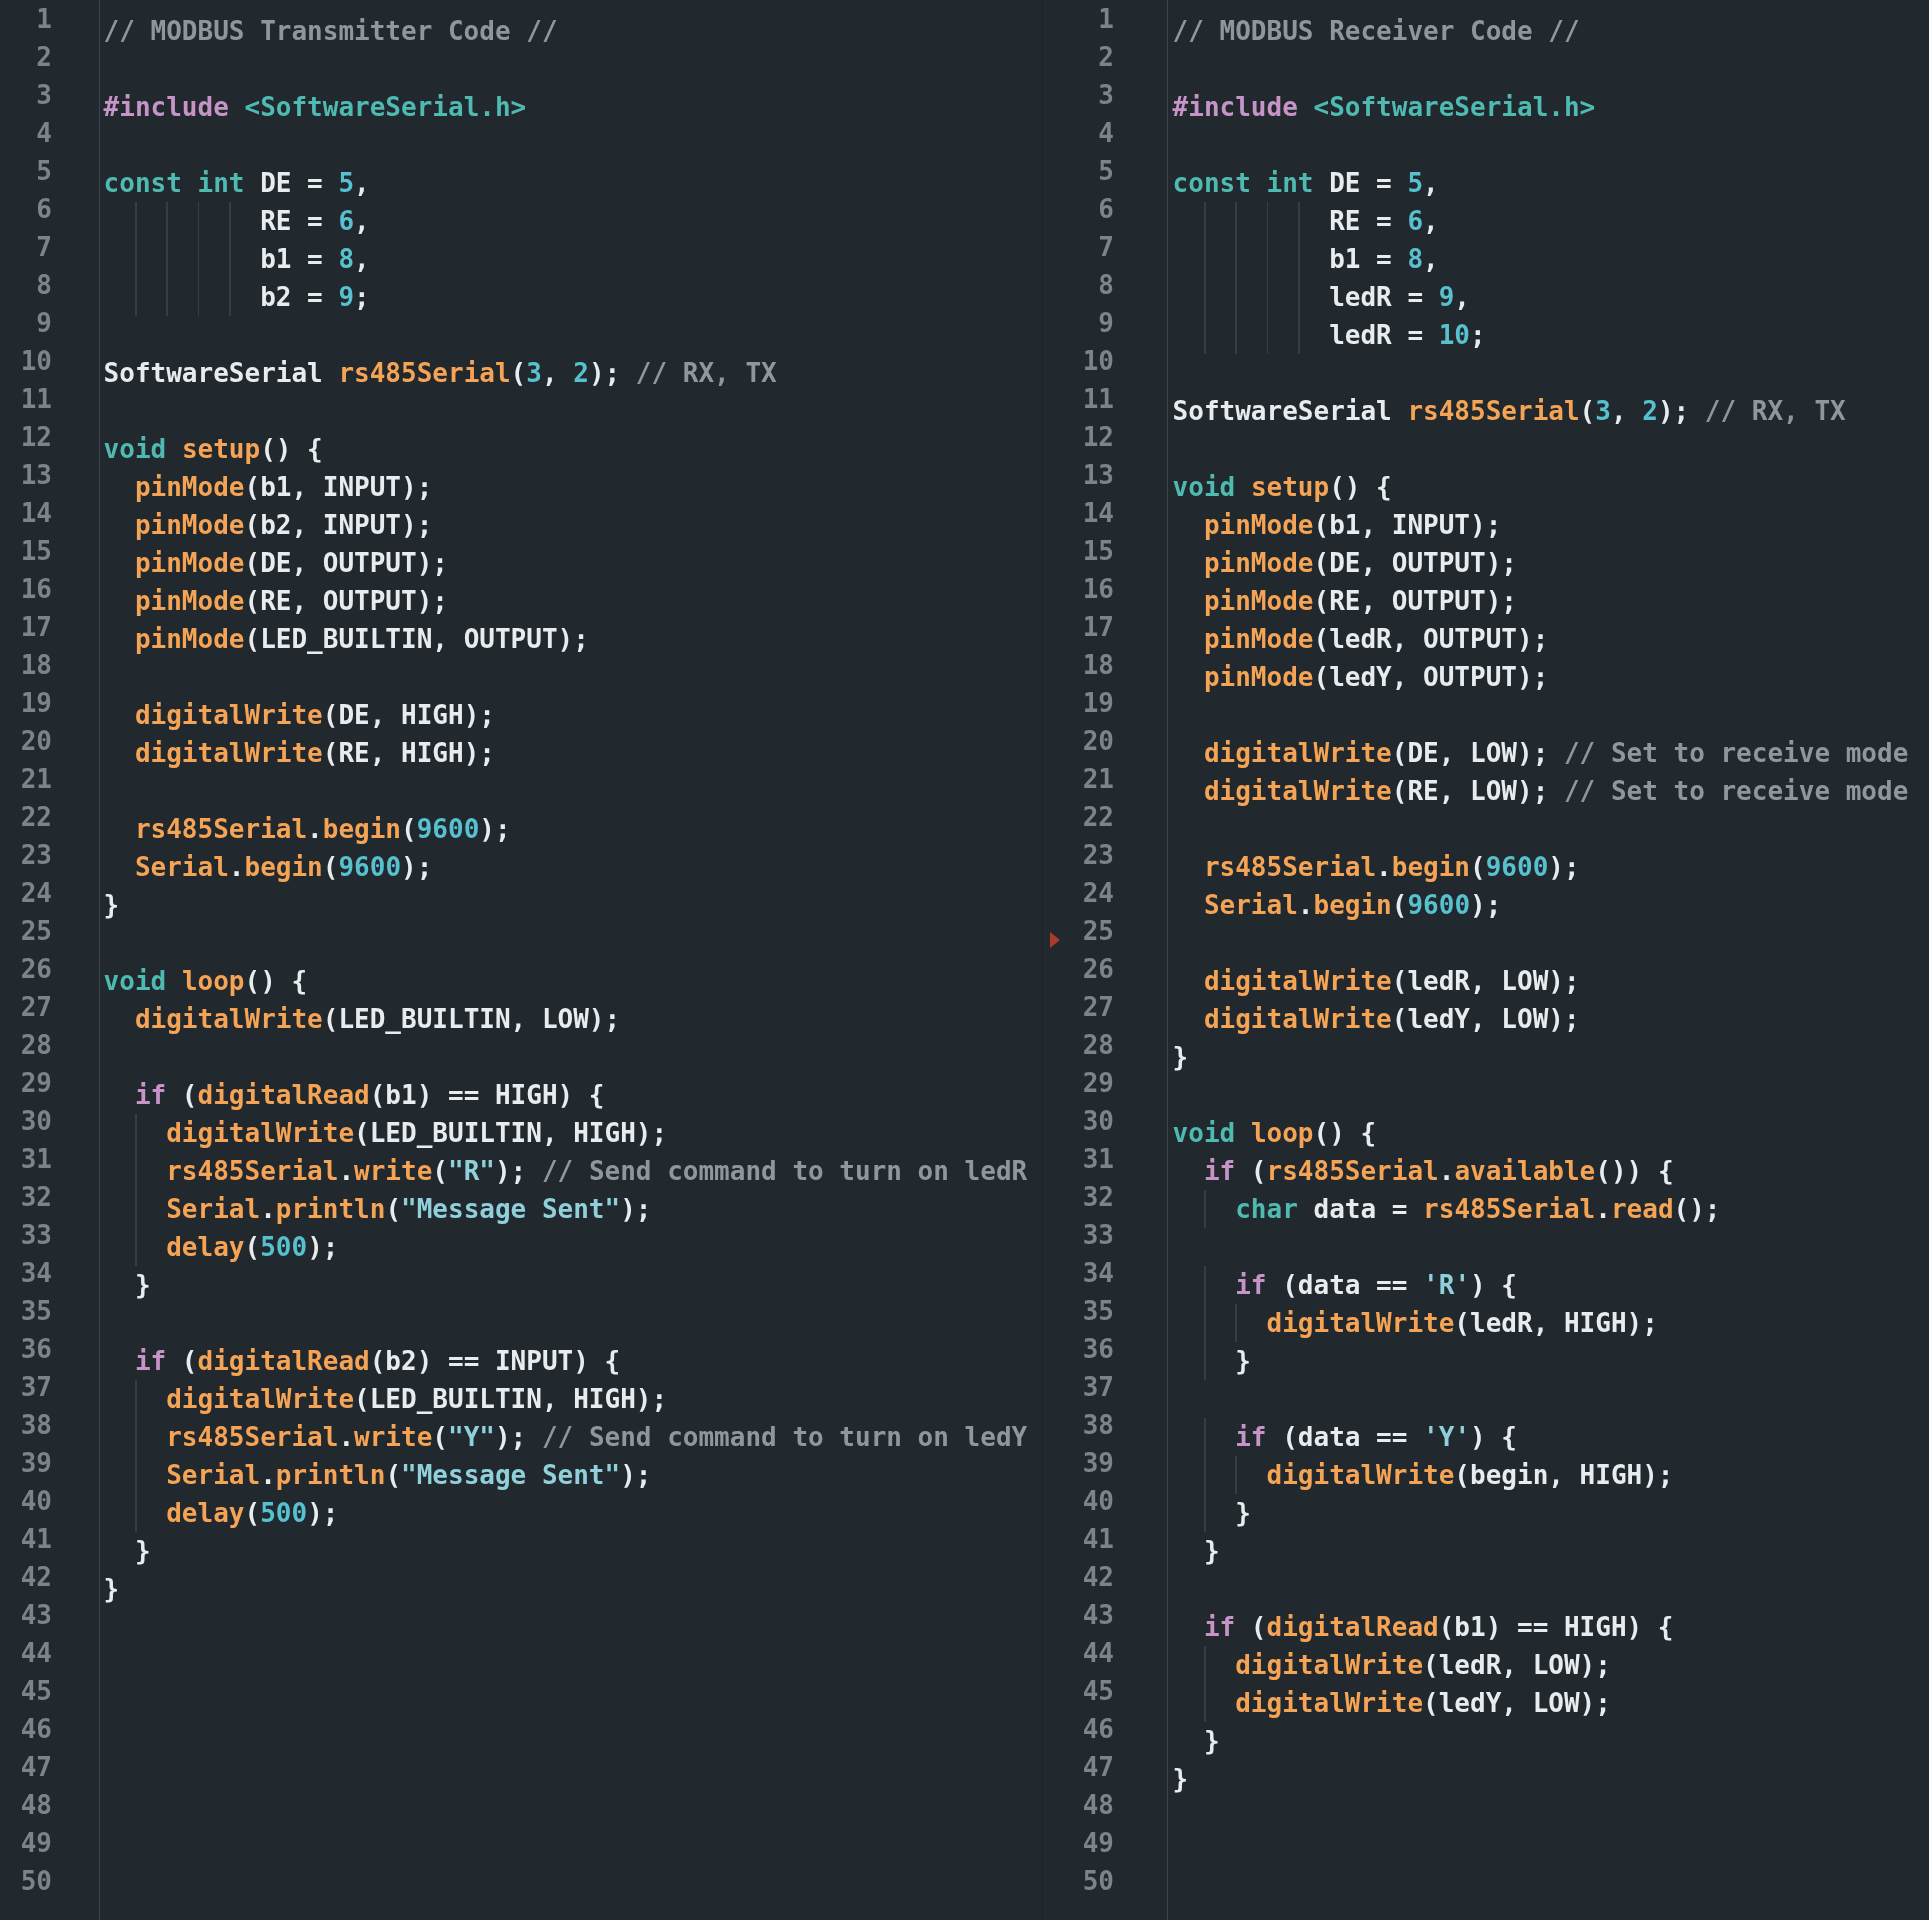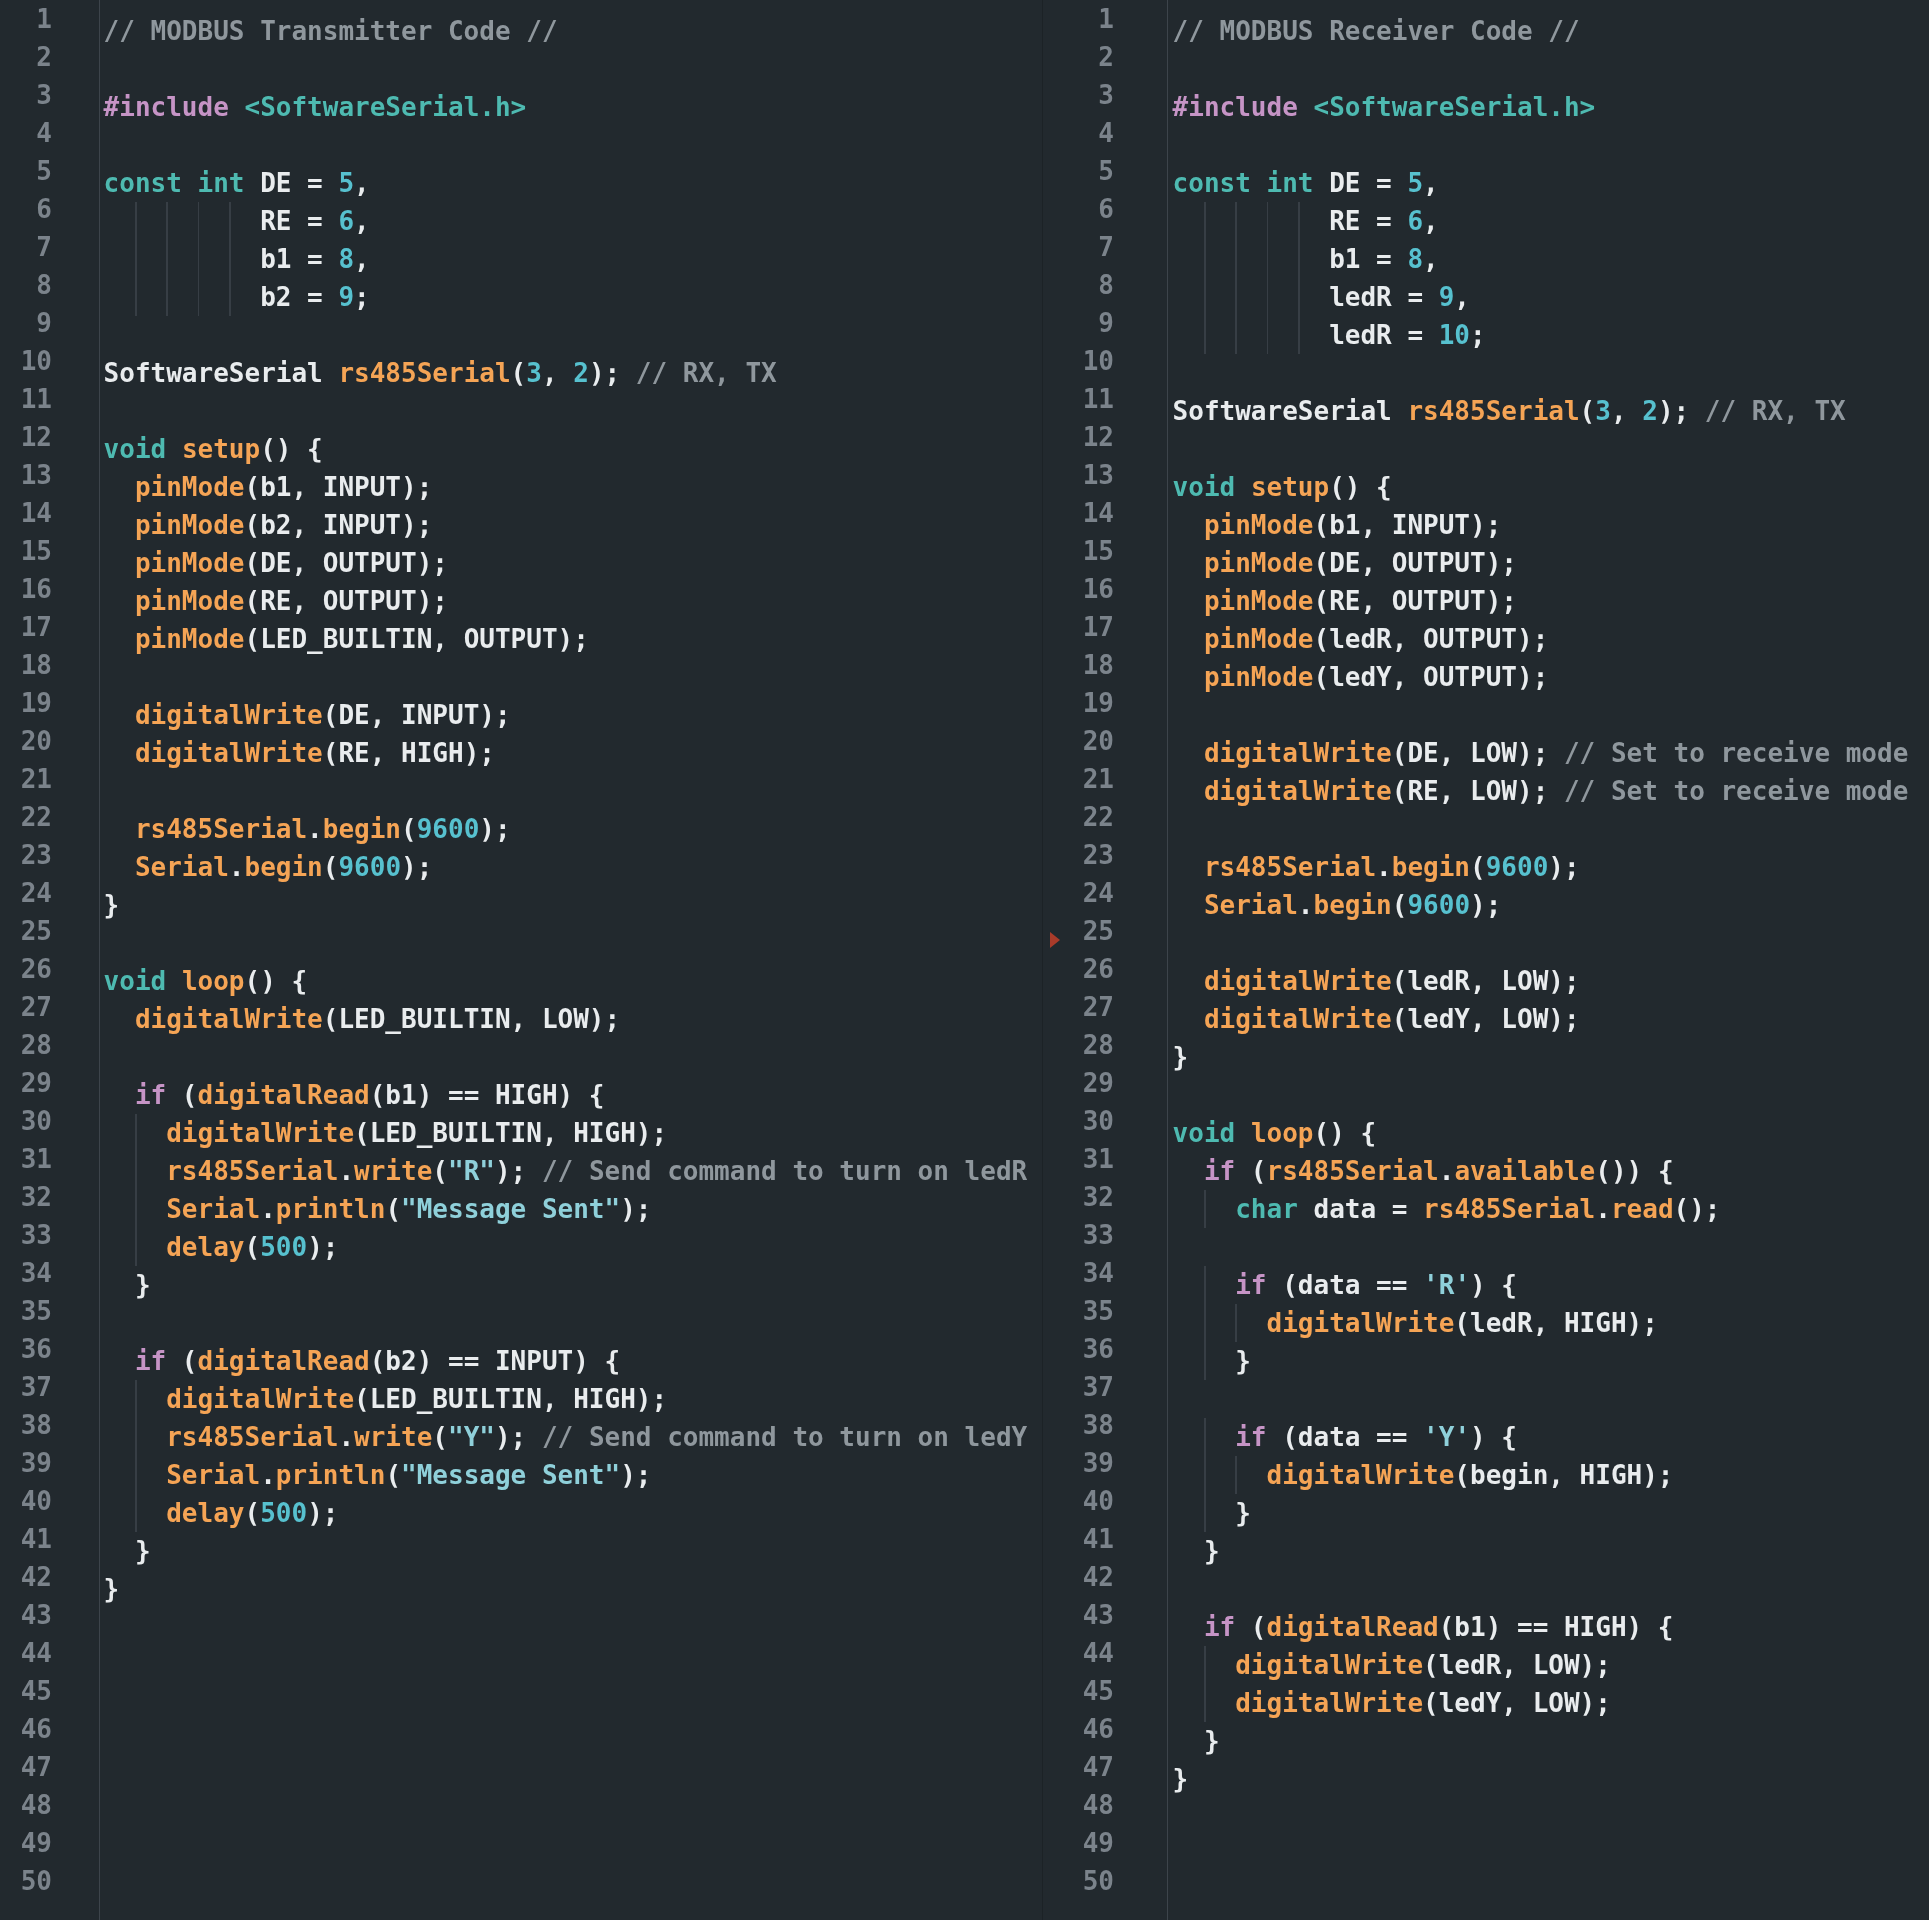--- a/index.html
+++ b/index.html
@@ -123,21 +123,21 @@
         <div class="line"></div>
         <div class="line"><span class="tok-w">SoftwareSerial </span><span class="tok-f">rs485Serial</span><span class="tok-w">(</span><span class="tok-b">3</span><span class="tok-w">, </span><span class="tok-b">2</span><span class="tok-w">); </span><span class="tok-c">// RX, TX</span></div>
         <div class="line"></div>
         <div class="line"><span class="tok-t">void</span><span class="tok-w"> </span><span class="tok-f">setup</span><span class="tok-w">() {</span></div>
         <div class="line"><span class="tok-w">  </span><span class="tok-f">pinMode</span><span class="tok-w">(b1, INPUT);</span></div>
         <div class="line"><span class="tok-w">  </span><span class="tok-f">pinMode</span><span class="tok-w">(b2, INPUT);</span></div>
         <div class="line"><span class="tok-w">  </span><span class="tok-f">pinMode</span><span class="tok-w">(DE, OUTPUT);</span></div>
         <div class="line"><span class="tok-w">  </span><span class="tok-f">pinMode</span><span class="tok-w">(RE, OUTPUT);</span></div>
         <div class="line"><span class="tok-w">  </span><span class="tok-f">pinMode</span><span class="tok-w">(LED_BUILTIN, OUTPUT);</span></div>
         <div class="line"></div>
-        <div class="line"><span class="tok-w">  </span><span class="tok-f">digitalWrite</span><span class="tok-w">(DE, INPUT);</span></div>
+        <div class="line"><span class="tok-w">  </span><span class="tok-f">digitalWrite</span><span class="tok-w">(DE, HIGH);</span></div>
         <div class="line"><span class="tok-w">  </span><span class="tok-f">digitalWrite</span><span class="tok-w">(RE, HIGH);</span></div>
         <div class="line"></div>
         <div class="line"><span class="tok-w">  </span><span class="tok-f">rs485Serial</span><span class="tok-w">.</span><span class="tok-f">begin</span><span class="tok-w">(</span><span class="tok-b">9600</span><span class="tok-w">);</span></div>
         <div class="line"><span class="tok-w">  </span><span class="tok-f">Serial</span><span class="tok-w">.</span><span class="tok-f">begin</span><span class="tok-w">(</span><span class="tok-b">9600</span><span class="tok-w">);</span></div>
         <div class="line"><span class="tok-w">}</span></div>
         <div class="line"></div>
         <div class="line"><span class="tok-t">void</span><span class="tok-w"> </span><span class="tok-f">loop</span><span class="tok-w">() {</span></div>
         <div class="line"><span class="tok-w">  </span><span class="tok-f">digitalWrite</span><span class="tok-w">(LED_BUILTIN, LOW);</span></div>
         <div class="line"></div>
         <div class="line"><span class="tok-w">  </span><span class="tok-p">if</span><span class="tok-w"> (</span><span class="tok-f">digitalRead</span><span class="tok-w">(b1) == HIGH) {</span></div>

